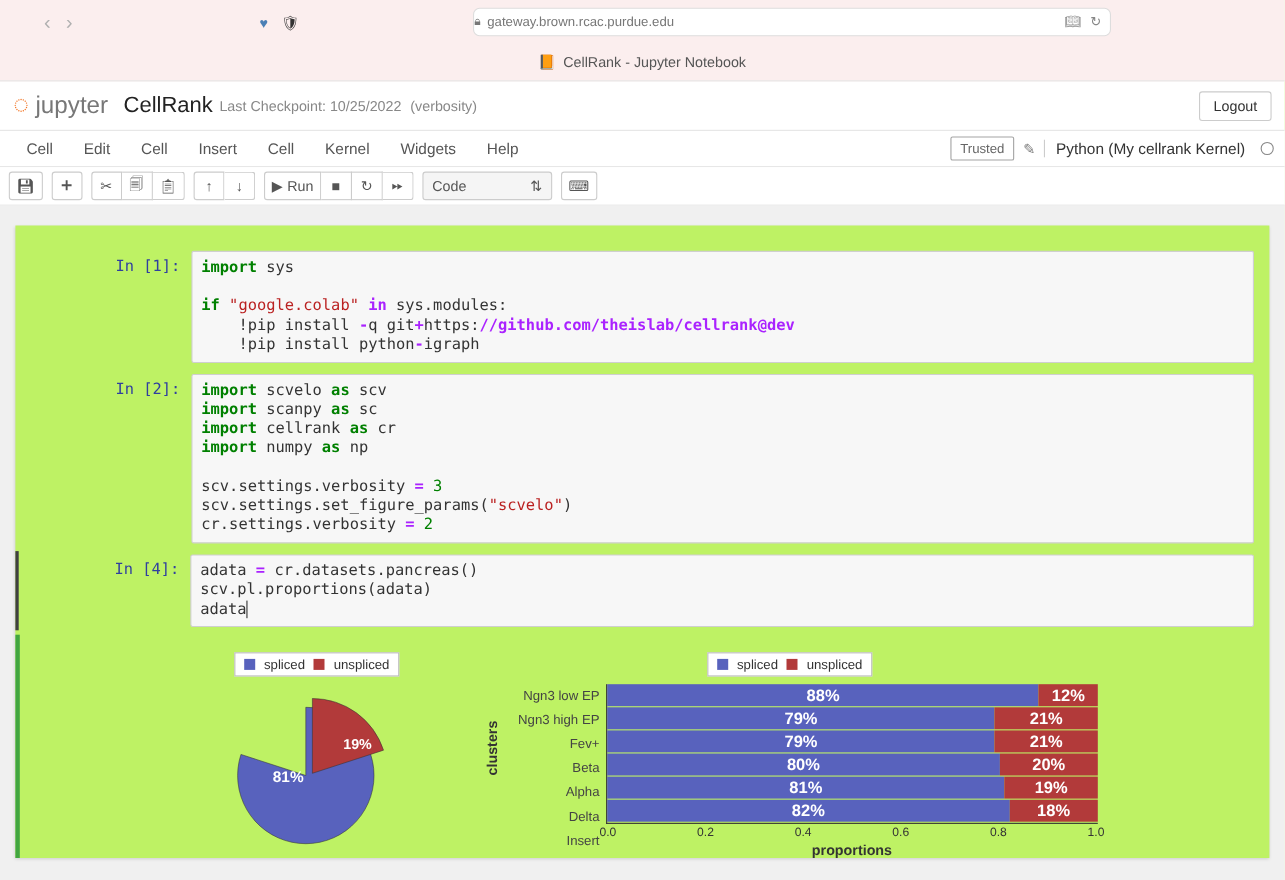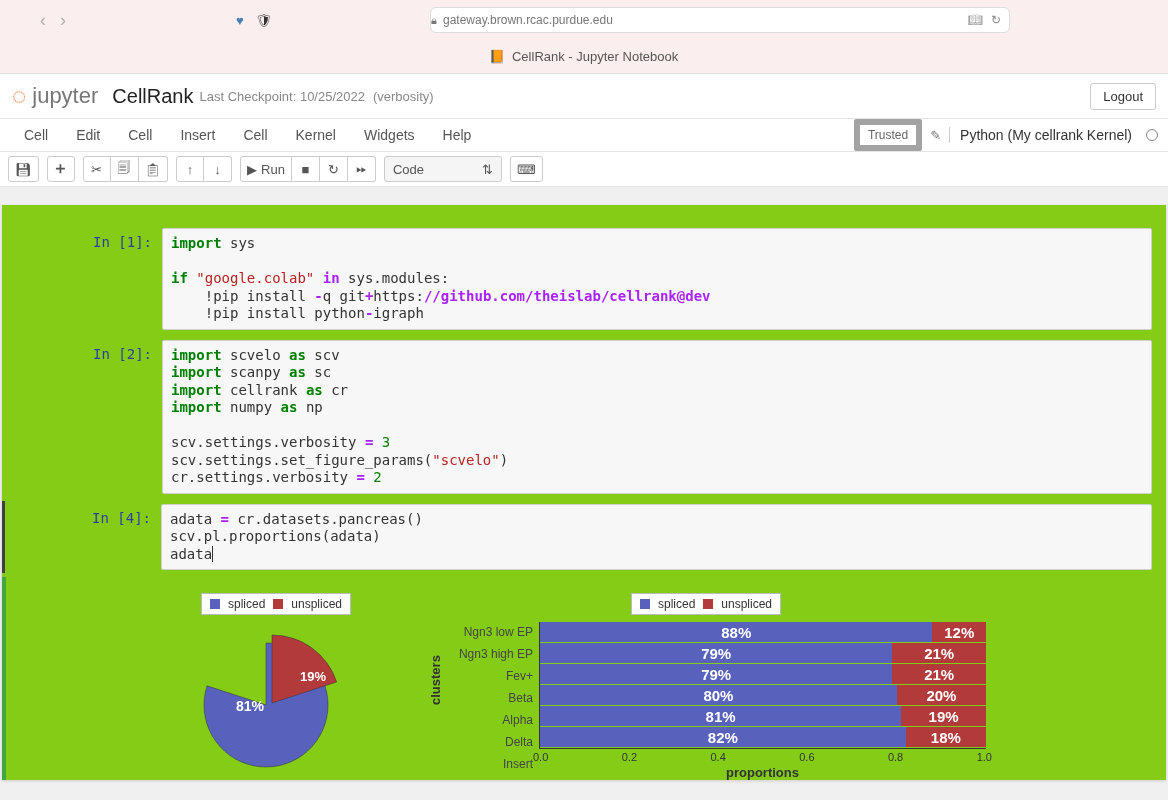--- a/index.html
+++ b/index.html
@@ -21,38 +21,38 @@
   .jp-logo { display:flex; align-items:center; gap:6px; font-size:22px; color:#888; }
   .jp-logo .orange { color:#f37626; font-size:24px; }
   .jp-title { font-size:20px; color:#222; margin-left:14px; font-weight:400;}
   .jp-chk { font-size:13px; color:#888; margin-left:6px;}
   .logout-btn { margin-left:auto; border:1px solid #ccc; border-radius:3px; padding:5px 12px; font-size:13px; color:#333; background:#fff; cursor:pointer;}
   
   
   .menubar { display:flex; align-items:center; padding: 0 10px; height:34px; border-top:1px solid #e5e5e5; border-bottom:1px solid #e5e5e5; background:#fff;}
   .menubar .menu { padding: 0 14px; color:#555; cursor:pointer; font-size:14px;}
   .menubar .right { margin-left:auto; display:flex; align-items:center; gap:8px;}
-  .trusted { border:6px solid #a3a3a3; border-radius:2px; padding:3px 8px; font-size:12px; color:#666;}
+  .trusted { border:1px solid #a3a3a3; border-radius:2px; padding:3px 8px; font-size:12px; color:#666;}
   .pencil { color:#777; }
   .kernel-name { font-size:14px; color:#333; border-left:1px solid #ccc; padding-left:10px;}
   .kernel-ind { width:12px; height:12px; border:1.5px solid #888; border-radius:50%; display:inline-block; margin-left:6px;}
   
   
   .toolbar { display:flex; align-items:center; padding: 4px 8px; gap:0; border-bottom:1px solid #e5e5e5; background:#fff;}
   .tb-grp { display:flex; margin-right:8px; }
   .tb-btn { border:1px solid #ccc; background:#fff; height:26px; min-width:28px; display:flex; align-items:center; justify-content:center; cursor:pointer; font-size:13px; color:#555; padding:0 6px;}
   .tb-grp .tb-btn + .tb-btn { border-left:none; }
   .tb-grp .tb-btn:first-child { border-radius:3px 0 0 3px; }
   .tb-grp .tb-btn:last-child { border-radius:0 3px 3px 0; }
   .tb-grp.single .tb-btn { border-radius:3px; }
   .cell-type { border:1px solid #ccc; background:#f5f5f5; border-radius:3px; height:26px; width:118px; padding:0 8px; font-size:13px; color:#555; display:flex; align-items:center; justify-content:space-between;}
   
   
   .nb-container { background:#f0f0f0; padding: 18px 0 0 0; min-height:620px;}
-  .nb-page { background:#84cc16; margin: 0 2px; box-shadow: 0 1px 3px rgba(0,0,0,0.15); padding: 20px 0 0 0; }
+  .nb-page { background:#bef264; margin: 0 14px; box-shadow: 0 1px 3px rgba(0,0,0,0.15); padding: 20px 0 0 0; }
   
   .cell { display:flex; padding: 3px 14px 3px 0; margin-bottom:4px;}
   .cell .prompt { width:160px; text-align:right; padding-right:10px; font-family: "Menlo","Consolas",monospace; font-size:14px; color:#303F9F; padding-top:6px;}
   .cell .input-area { flex:1; border:1px solid #cfcfcf; background:#f7f7f7; border-radius:2px; padding:6px 8px; font-family: "Menlo","Consolas",monospace; font-size:14px; line-height:1.25; white-space:pre; color:#333;}
   .cell.selected { border-left:3px solid #404040; margin-left:-0px;}
   .cell.selected .prompt { width:156px; }
   
   .output-area { display:flex; padding: 6px 14px 0 0;}
   .output-area .prompt { width:160px; }
   .output-area .out-body { flex:1; }

